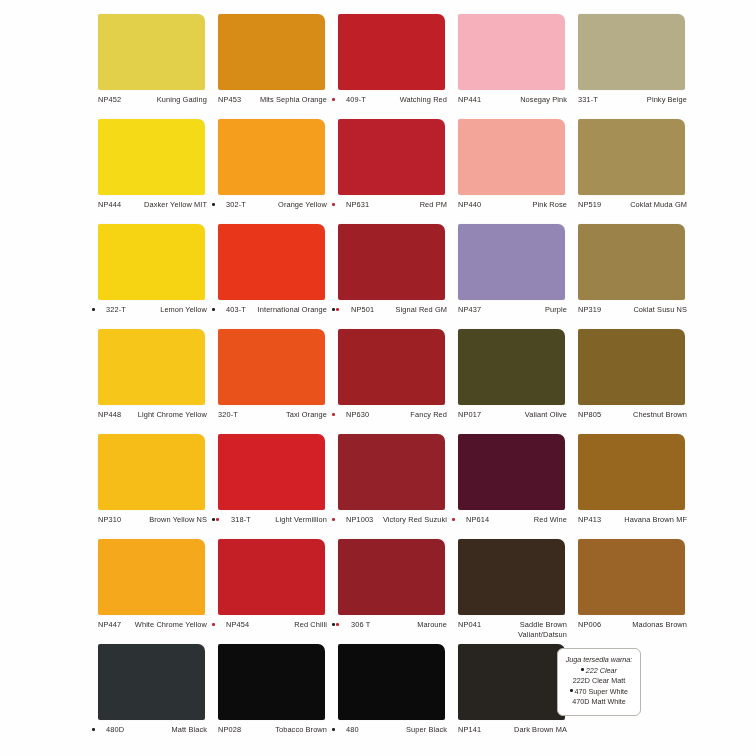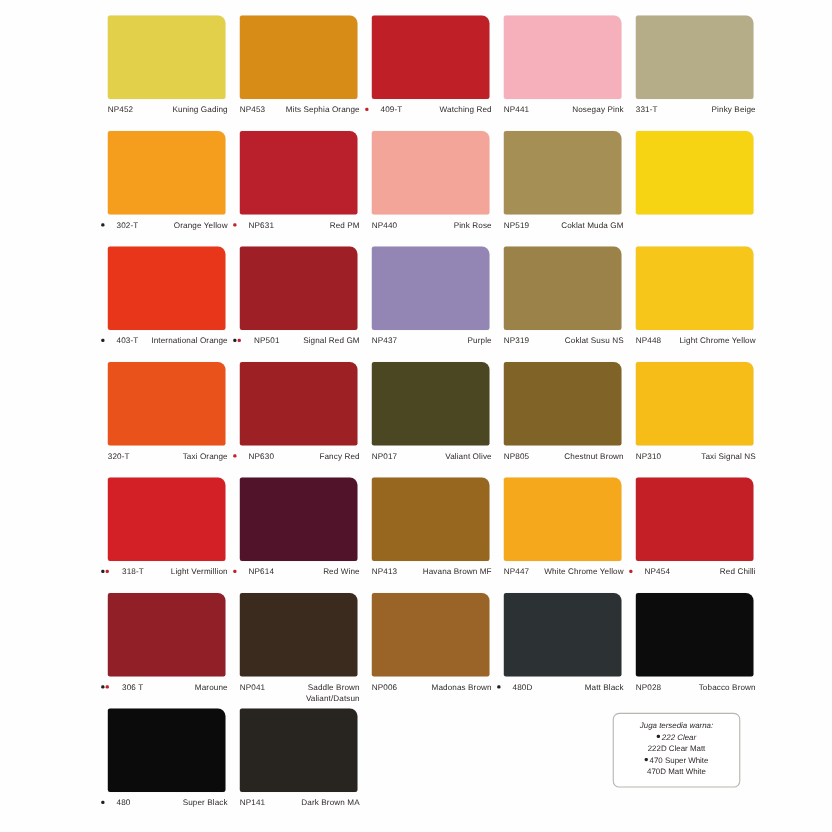--- a/index.html
+++ b/index.html
@@ -80,21 +80,21 @@
     text-align: right;
     width: 86px;
   }
   .cell.indent .code { left: 8px; text-align: right; }
   .cell.indent2 .code { left: 13px; }
 
   #infobox {
     position: absolute;
     left: 557px;
     top: 648px;
-    width: 116px;
+    width: 84px;
     height: 68px;
     border: 0.8px solid #b9b5b0;
     border-radius: 6px;
     background: #ffffff;
     box-sizing: border-box;
     padding: 6px 4px 0 4px;
     text-align: center;
     font-size: 7.2px;
     line-height: 10.5px;
     color: #2f2a28;
@@ -138,20 +138,27 @@
           <span class="name">Nosegay Pink</span>
         </div>
       </div>
       <div class="cell">
         <div class="swatch" style="background: rgb(181, 173, 135);"></div>
         <div class="caption">
           <span class="code">331-T</span>
           <span class="name">Pinky Beige</span>
         </div>
       </div>
+      <div class="cell">
+        <div class="swatch" style="background: rgb(245, 218, 23);"></div>
+        <div class="caption">
+          <span class="code">NP444</span>
+          <span class="name">Daxker Yellow MIT</span>
+        </div>
+      </div>
       <div class="cell indent">
         <div class="swatch" style="background: rgb(245, 157, 29);"></div>
         <div class="caption">
           <span class="dots"><span class="dot black"></span></span>
           <span class="code">302-T</span>
           <span class="name">Orange Yellow</span>
         </div>
       </div>
       <div class="cell indent">
         <div class="swatch" style="background: rgb(185, 32, 44);"></div>
@@ -170,20 +177,25 @@
       </div>
       <div class="cell">
         <div class="swatch" style="background: rgb(165, 143, 84);"></div>
         <div class="caption">
           <span class="code">NP519</span>
           <span class="name">Coklat Muda GM</span>
         </div>
       </div>
       <div class="cell indent">
         <div class="swatch" style="background: rgb(247, 212, 19);"></div>
+        <div class="caption">
+          <span class="dots"><span class="dot black"></span></span>
+          <span class="code">322-T</span>
+          <span class="name">Lemon Yellow</span>
+        </div>
       </div>
       <div class="cell indent">
         <div class="swatch" style="background: rgb(232, 54, 26);"></div>
         <div class="caption">
           <span class="dots"><span class="dot black"></span></span>
           <span class="code">403-T</span>
           <span class="name">International Orange</span>
         </div>
       </div>
       <div class="cell indent2">
@@ -241,29 +253,37 @@
         <div class="swatch" style="background: rgb(128, 99, 39);"></div>
         <div class="caption">
           <span class="code">NP805</span>
           <span class="name">Chestnut Brown</span>
         </div>
       </div>
       <div class="cell">
         <div class="swatch" style="background: rgb(246, 188, 24);"></div>
         <div class="caption">
           <span class="code">NP310</span>
-          <span class="name">Taxi Signal NS</span>
+          <span class="name">Brown Yellow NS</span>
         </div>
       </div>
       <div class="cell indent2">
         <div class="swatch" style="background: rgb(211, 31, 38);"></div>
         <div class="caption">
           <span class="dots"><span class="dot black"></span><span class="dot red"></span></span>
           <span class="code">318-T</span>
           <span class="name">Light Vermillion</span>
+        </div>
+      </div>
+      <div class="cell indent">
+        <div class="swatch" style="background: rgb(146, 33, 42);"></div>
+        <div class="caption">
+          <span class="dots"><span class="dot red"></span></span>
+          <span class="code">NP1003</span>
+          <span class="name">Victory Red Suzuki</span>
         </div>
       </div>
       <div class="cell indent">
         <div class="swatch" style="background: rgb(81, 19, 42);"></div>
         <div class="caption">
           <span class="dots"><span class="dot red"></span></span>
           <span class="code">NP614</span>
           <span class="name">Red Wine</span>
         </div>
       </div>

